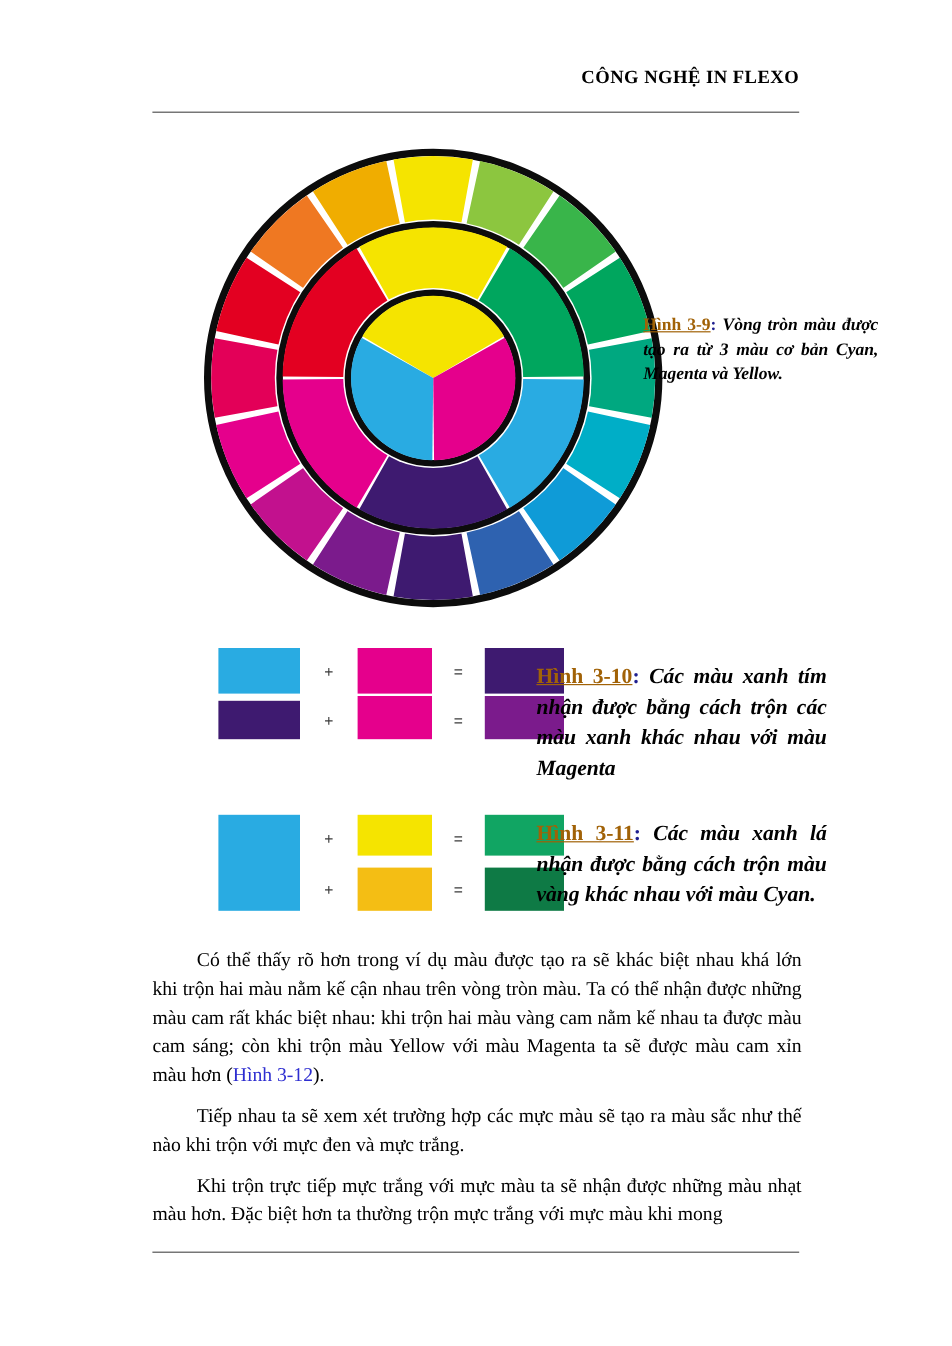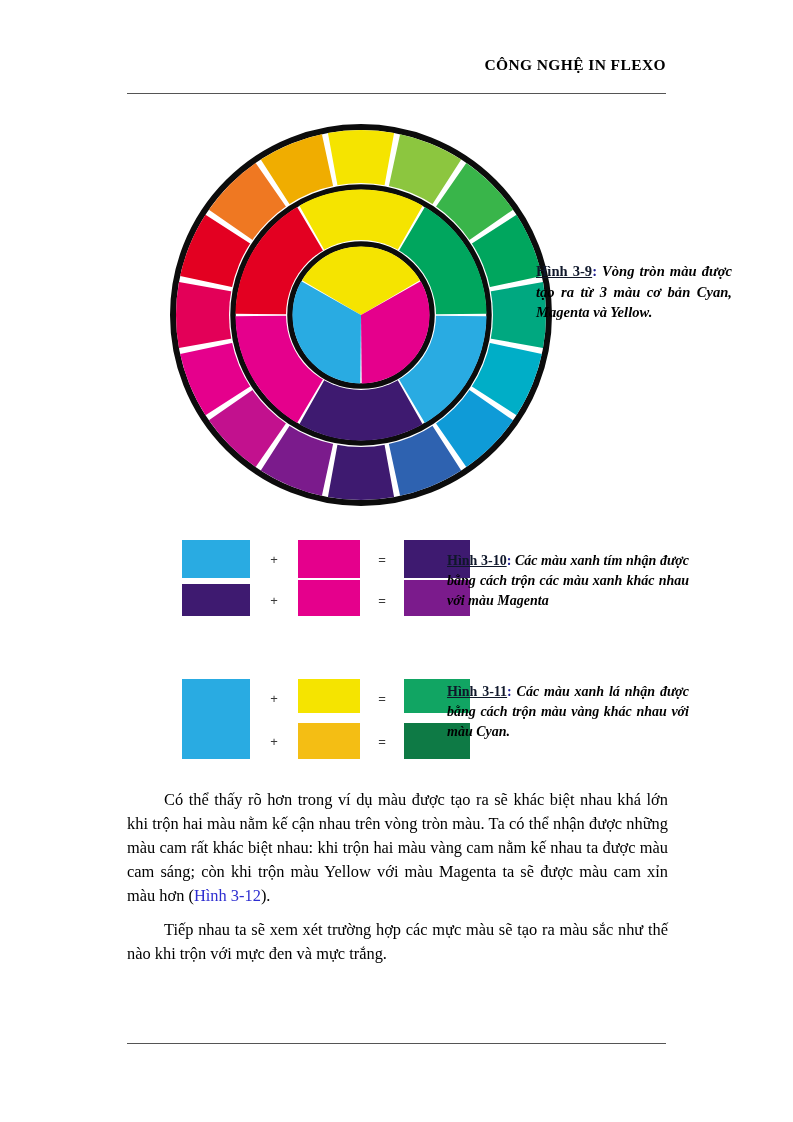--- a/index.html
+++ b/index.html
@@ -63,21 +63,21 @@
     top: 261px;
     width: 196px;
     font-size: 14.6px;
     line-height: 1.42;
     font-weight: bold;
     font-style: italic;
     text-align: justify;
     text-align-last: left;
   }
   .fig-ref {
-    color: #0f172a;
+    color: #a16207;
     text-decoration: underline;
     font-style: normal;
     font-weight: bold;
   }
   .fig-ref-colon { color: #1f1f8f; font-style: normal; font-weight: bold; }
 
   
   .figblock { position: absolute; }
   .sw {
     display: block;
@@ -87,21 +87,21 @@
     align-items: center;
     justify-content: center;
     font-family: "Liberation Sans", "DejaVu Sans", sans-serif;
     font-size: 13px;
     color: #3a3a3a;
     font-weight: normal;
   }
 
   .cap-side {
     position: absolute;
-    font-size: 14px;
+    font-size: 18px;
     line-height: 1.42;
     font-weight: bold;
     font-style: italic;
     text-align: justify;
     text-align-last: left;
   }
 
   
   .body-text {
     position: absolute;
@@ -250,17 +250,18 @@
       <div class="sw" style="position:absolute;left:222px;top:44px;width:66px;height:36px;background:#0E7A45;"></div>
     </div>
     <div class="cap-side" style="left:447px;top:682px;width:242px;">
       <span class="fig-ref">Hình 3-11</span><span class="fig-ref-colon">:</span><span> Các màu xanh lá nhận được bằng cách trộn màu vàng khác nhau với màu Cyan.</span>
     </div>
   </div>
 
   <div class="body-text" style="top:788px;">
     <p><span>Có thể thấy rõ hơn trong ví dụ màu được tạo ra sẽ khác biệt nhau khá lớn khi trộn hai màu nằm kế cận nhau trên vòng tròn màu. Ta có thể nhận được những màu cam rất khác biệt nhau: khi trộn hai màu vàng cam nằm kế nhau ta được màu cam sáng; còn khi trộn màu Yellow với màu Magenta ta sẽ được màu cam xỉn màu hơn (</span><span class="inline-link">Hình 3-12</span><span>).</span></p>
     <p>Tiếp nhau ta sẽ xem xét trường hợp các mực màu sẽ tạo ra màu sắc như thế nào khi trộn với mực đen và mực trắng.</p>
+    <p>Khi trộn trực tiếp mực trắng với mực màu ta sẽ nhận được những màu nhạt màu hơn. Đặc biệt hơn ta thường trộn mực trắng với mực màu khi mong</p>
   </div>
 
   <div class="footer-rule"></div>
 
 </div>
 
 </body></html>

